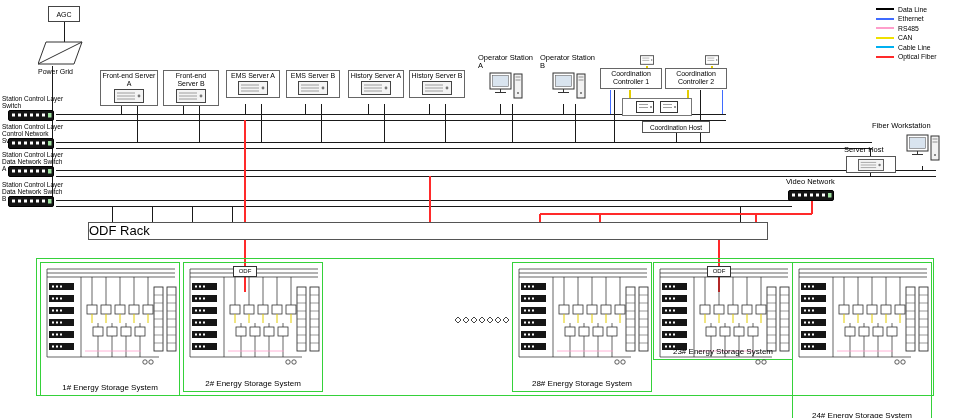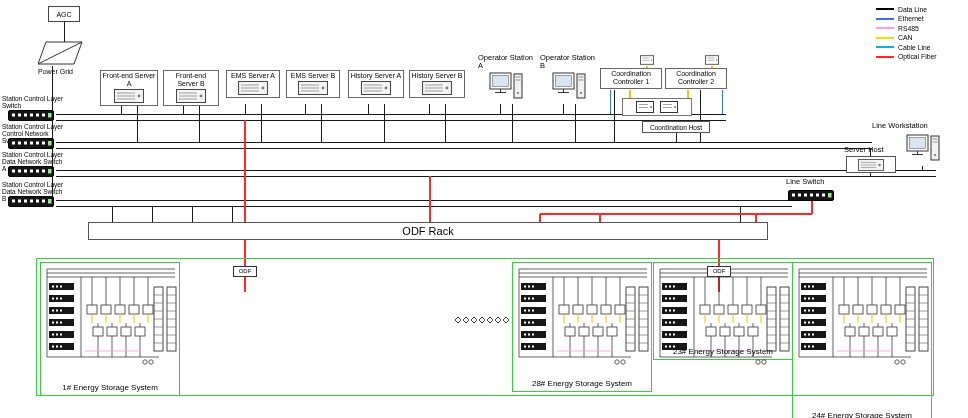--- a/index.html
+++ b/index.html
@@ -8,21 +8,21 @@
   .canvas{position:relative;width:968px;height:418px;background:#fff}
   .wires{position:absolute;left:0;top:0;z-index:1}
   .node{position:absolute;z-index:2}
   .lbl{font-size:7px;line-height:1.12;text-align:left;color:#000}
   .sw-label{position:absolute;z-index:2;font-size:6.5px;line-height:1.08;text-align:left;color:#000}
   .server-box{background:#fff;border:1px solid #666;text-align:center;padding:1px 1px 2px;font-size:7px;line-height:1.15}
   .sb-icon{display:block;margin:1px auto 0}
   .agc{border:1px solid #444;font-size:7px;display:flex;align-items:center;justify-content:center;background:#fff}
   .host-box{background:#fff;border:1px solid #555;font-size:6.5px;text-align:center;display:flex;align-items:center;justify-content:center;gap:2px}
   .coord-group{background:#fff;border:1px solid #777;display:flex;align-items:center;justify-content:center;gap:6px}
-  .odf{background:#fff;border:1px solid #555;font-size:11px;text-align:center;line-height:16px}
+  .odf{background:#fff;border:1px solid #555;font-size:13px;text-align:left;line-height:16px}
   .ess-outer{border:1px solid #35d13a}
   .ess-box{border:1px solid #35d13a}
   .ess-art{display:block;margin:2px auto 0}
   .ess-label{position:absolute;left:0;right:0;bottom:3px;text-align:center;font-size:8px;color:#000}
   .mini-odf{width:24px;height:11px;background:#fff;border:1px solid #333;font-size:6px;line-height:9px;text-align:center;z-index:3}
   .legend{display:flex;flex-direction:column;gap:1.5px}
   .leg-item{display:flex;align-items:center;gap:4px;height:8px}
   .leg-line{display:inline-block;width:18px;height:2px}
   .leg-text{font-size:6.8px;white-space:nowrap}
 </style>
@@ -244,44 +244,50 @@
     </svg>
   <div class="sw-label" style="left:2px;top:151px;width:66px">Station Control Layer Data Network Switch A</div>
   <svg class="node" style="left:8px;top:166px" width="46" height="11">
       <use href="#ic-switch"></use>
     </svg>
   <div class="sw-label" style="left:2px;top:181px;width:66px">Station Control Layer Data Network Switch B</div>
   <svg class="node" style="left:8px;top:196px" width="46" height="11">
       <use href="#ic-switch"></use>
     </svg>
 
-  <div class="node lbl" style="left:872px;top:122px;width:88px;font-size:7.5px">Line Workstation</div>
+  <div class="node lbl" style="left:872px;top:122px;width:88px;font-size:7.5px">Fiber Workstation</div>
   <svg class="node" style="left:906px;top:134px" width="34" height="32">
       <use href="#ic-pc"></use>
     </svg>
   <div class="node lbl" style="left:844px;top:146px;width:52px;font-size:7.5px">Server Host</div>
   <div class="node host-box" style="left:846px;top:156px;width:50px;height:17px">
     <svg width="26" height="12">
         <use href="#ic-server"></use>
       </svg>
   </div>
-  <div class="node lbl" style="left:786px;top:178px;width:50px;font-size:7.5px">Line Switch</div>
+  <div class="node lbl" style="left:786px;top:178px;width:50px;font-size:7.5px">Video Network</div>
   <svg class="node" style="left:788px;top:190px" width="46" height="11">
       <use href="#ic-switch"></use>
     </svg>
 
   <div class="node odf" style="left:88px;top:222px;width:680px;height:18px">ODF Rack</div>
 
   <div class="node ess-outer" style="left:36px;top:258px;width:898px;height:138px"></div>
   <div class="node ess-box" style="left:40px;top:262px;width:140px;height:134px">
     <svg class="ess-art" width="140" height="104">
         <use href="#essp"></use>
       </svg>
     <div class="ess-label">1# Energy Storage System</div>
   </div>
+  <div class="node ess-box" style="left:183px;top:262px;width:140px;height:130px">
+    <svg class="ess-art" width="140" height="104">
+        <use href="#essp"></use>
+      </svg>
+    <div class="ess-label">2# Energy Storage System</div>
+  </div>
   <div class="node ess-box" style="left:512px;top:262px;width:140px;height:130px">
     <svg class="ess-art" width="140" height="104">
         <use href="#essp"></use>
       </svg>
     <div class="ess-label">28# Energy Storage System</div>
   </div>
   <div class="node ess-box" style="left:653px;top:262px;width:140px;height:98px">
     <svg class="ess-art" width="140" height="104">
         <use href="#essp"></use>
       </svg>

